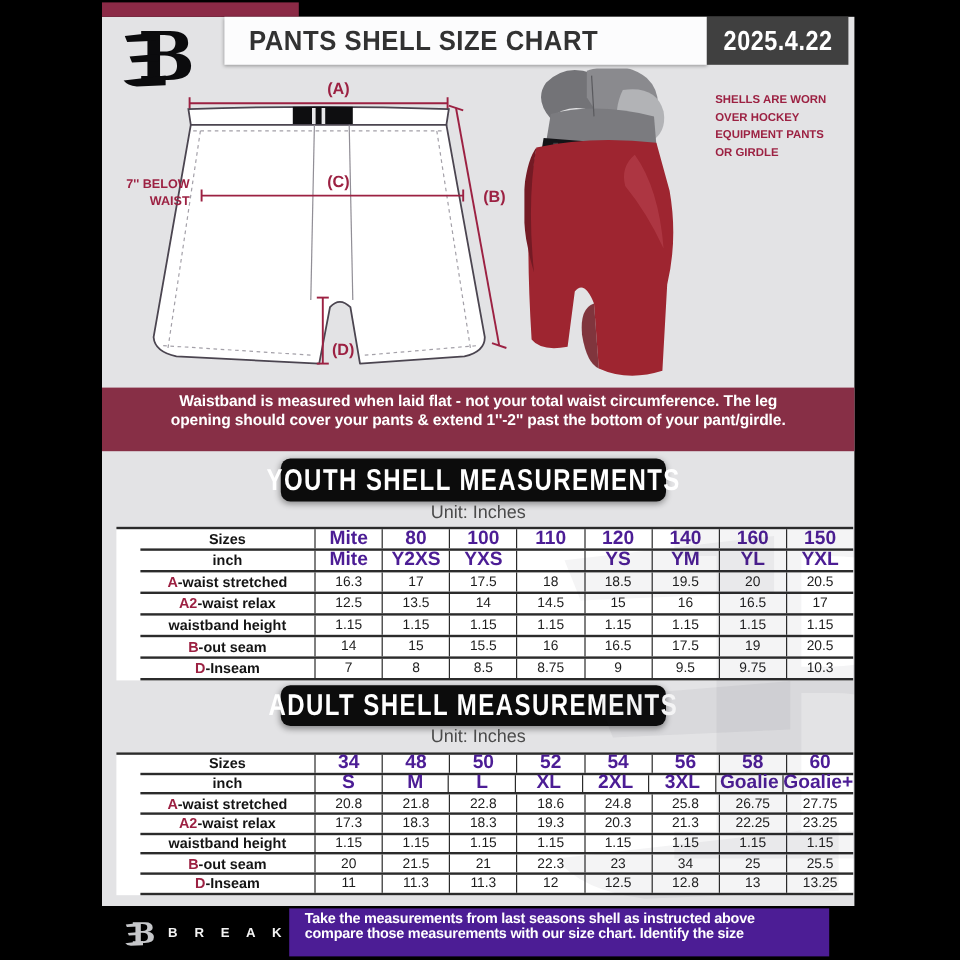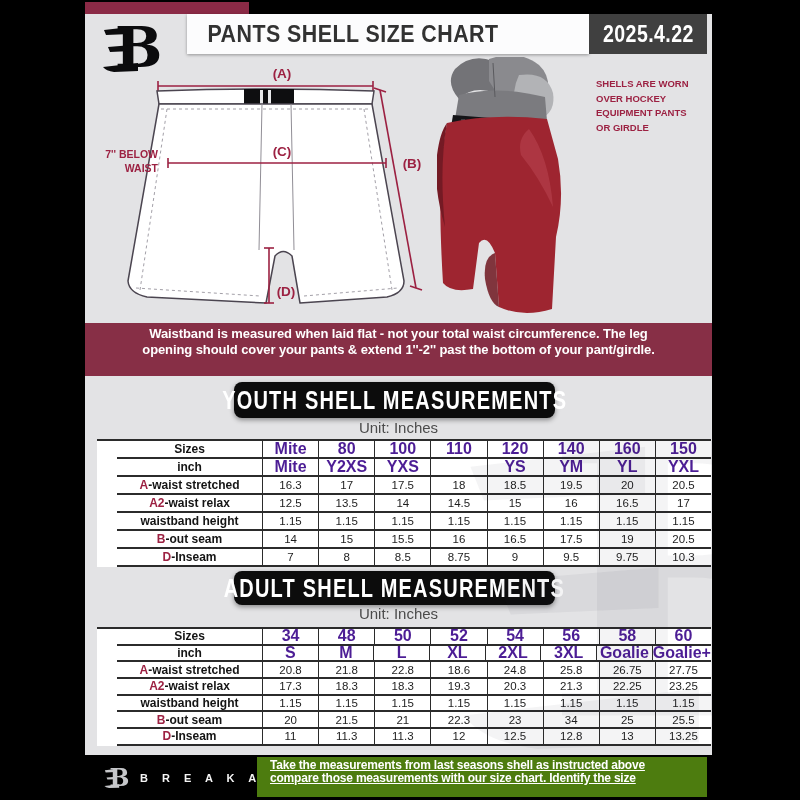--- a/index.html
+++ b/index.html
@@ -49,22 +49,22 @@
   .t-row{display:flex;border-bottom:2px solid #2b2b2b;align-items:stretch;}
   #youth-table .t-row{height:16px;} #adult-table .t-row{height:14.7px;}
   .t-label{width:145px;display:flex;align-items:center;justify-content:center;font-weight:bold;
            font-size:12px;color:#141414;}
   .t-cell{flex:1;border-left:1.6px solid #2b2b2b;display:flex;align-items:center;justify-content:center;
           font-size:11.5px;color:#1d1d1d;}
   .t-head .t-cell{font-weight:bold;font-size:16px;color:#4c1d95;}
   .t-prefix{color:#9c2142;}
 
   
-  .footer-box{position:absolute;left:257px;top:757px;width:450px;height:40px;background:#4d7c0f;
-              color:#fff;box-sizing:border-box;padding:2px 0 0 13px;text-decoration:underline;}
+  .footer-box{position:absolute;left:241px;top:757px;width:450px;height:40px;background:#4c1d95;
+              color:#fff;box-sizing:border-box;padding:2px 0 0 13px;}
   .footer-box div{font-size:12px;font-weight:bold;line-height:12.6px;letter-spacing:-.2px;white-space:nowrap;}
   .footer-brand{position:absolute;left:104px;top:764px;display:flex;align-items:center;gap:9px;}
   .logo-foot{width:27px;height:27px;fill:#c6c7ca;}
   .brand-name{color:#f4f4f4;font-size:11px;font-weight:bold;letter-spacing:5.5px;}
 
   
   .watermark-clip{position:absolute;left:85px;top:14px;width:627px;height:741px;overflow:hidden;
                   pointer-events:none;z-index:6;}
   .wm{position:absolute;left:372px;top:352px;width:430px;height:430px;fill:rgba(45,45,60,.05);}
 </style>

